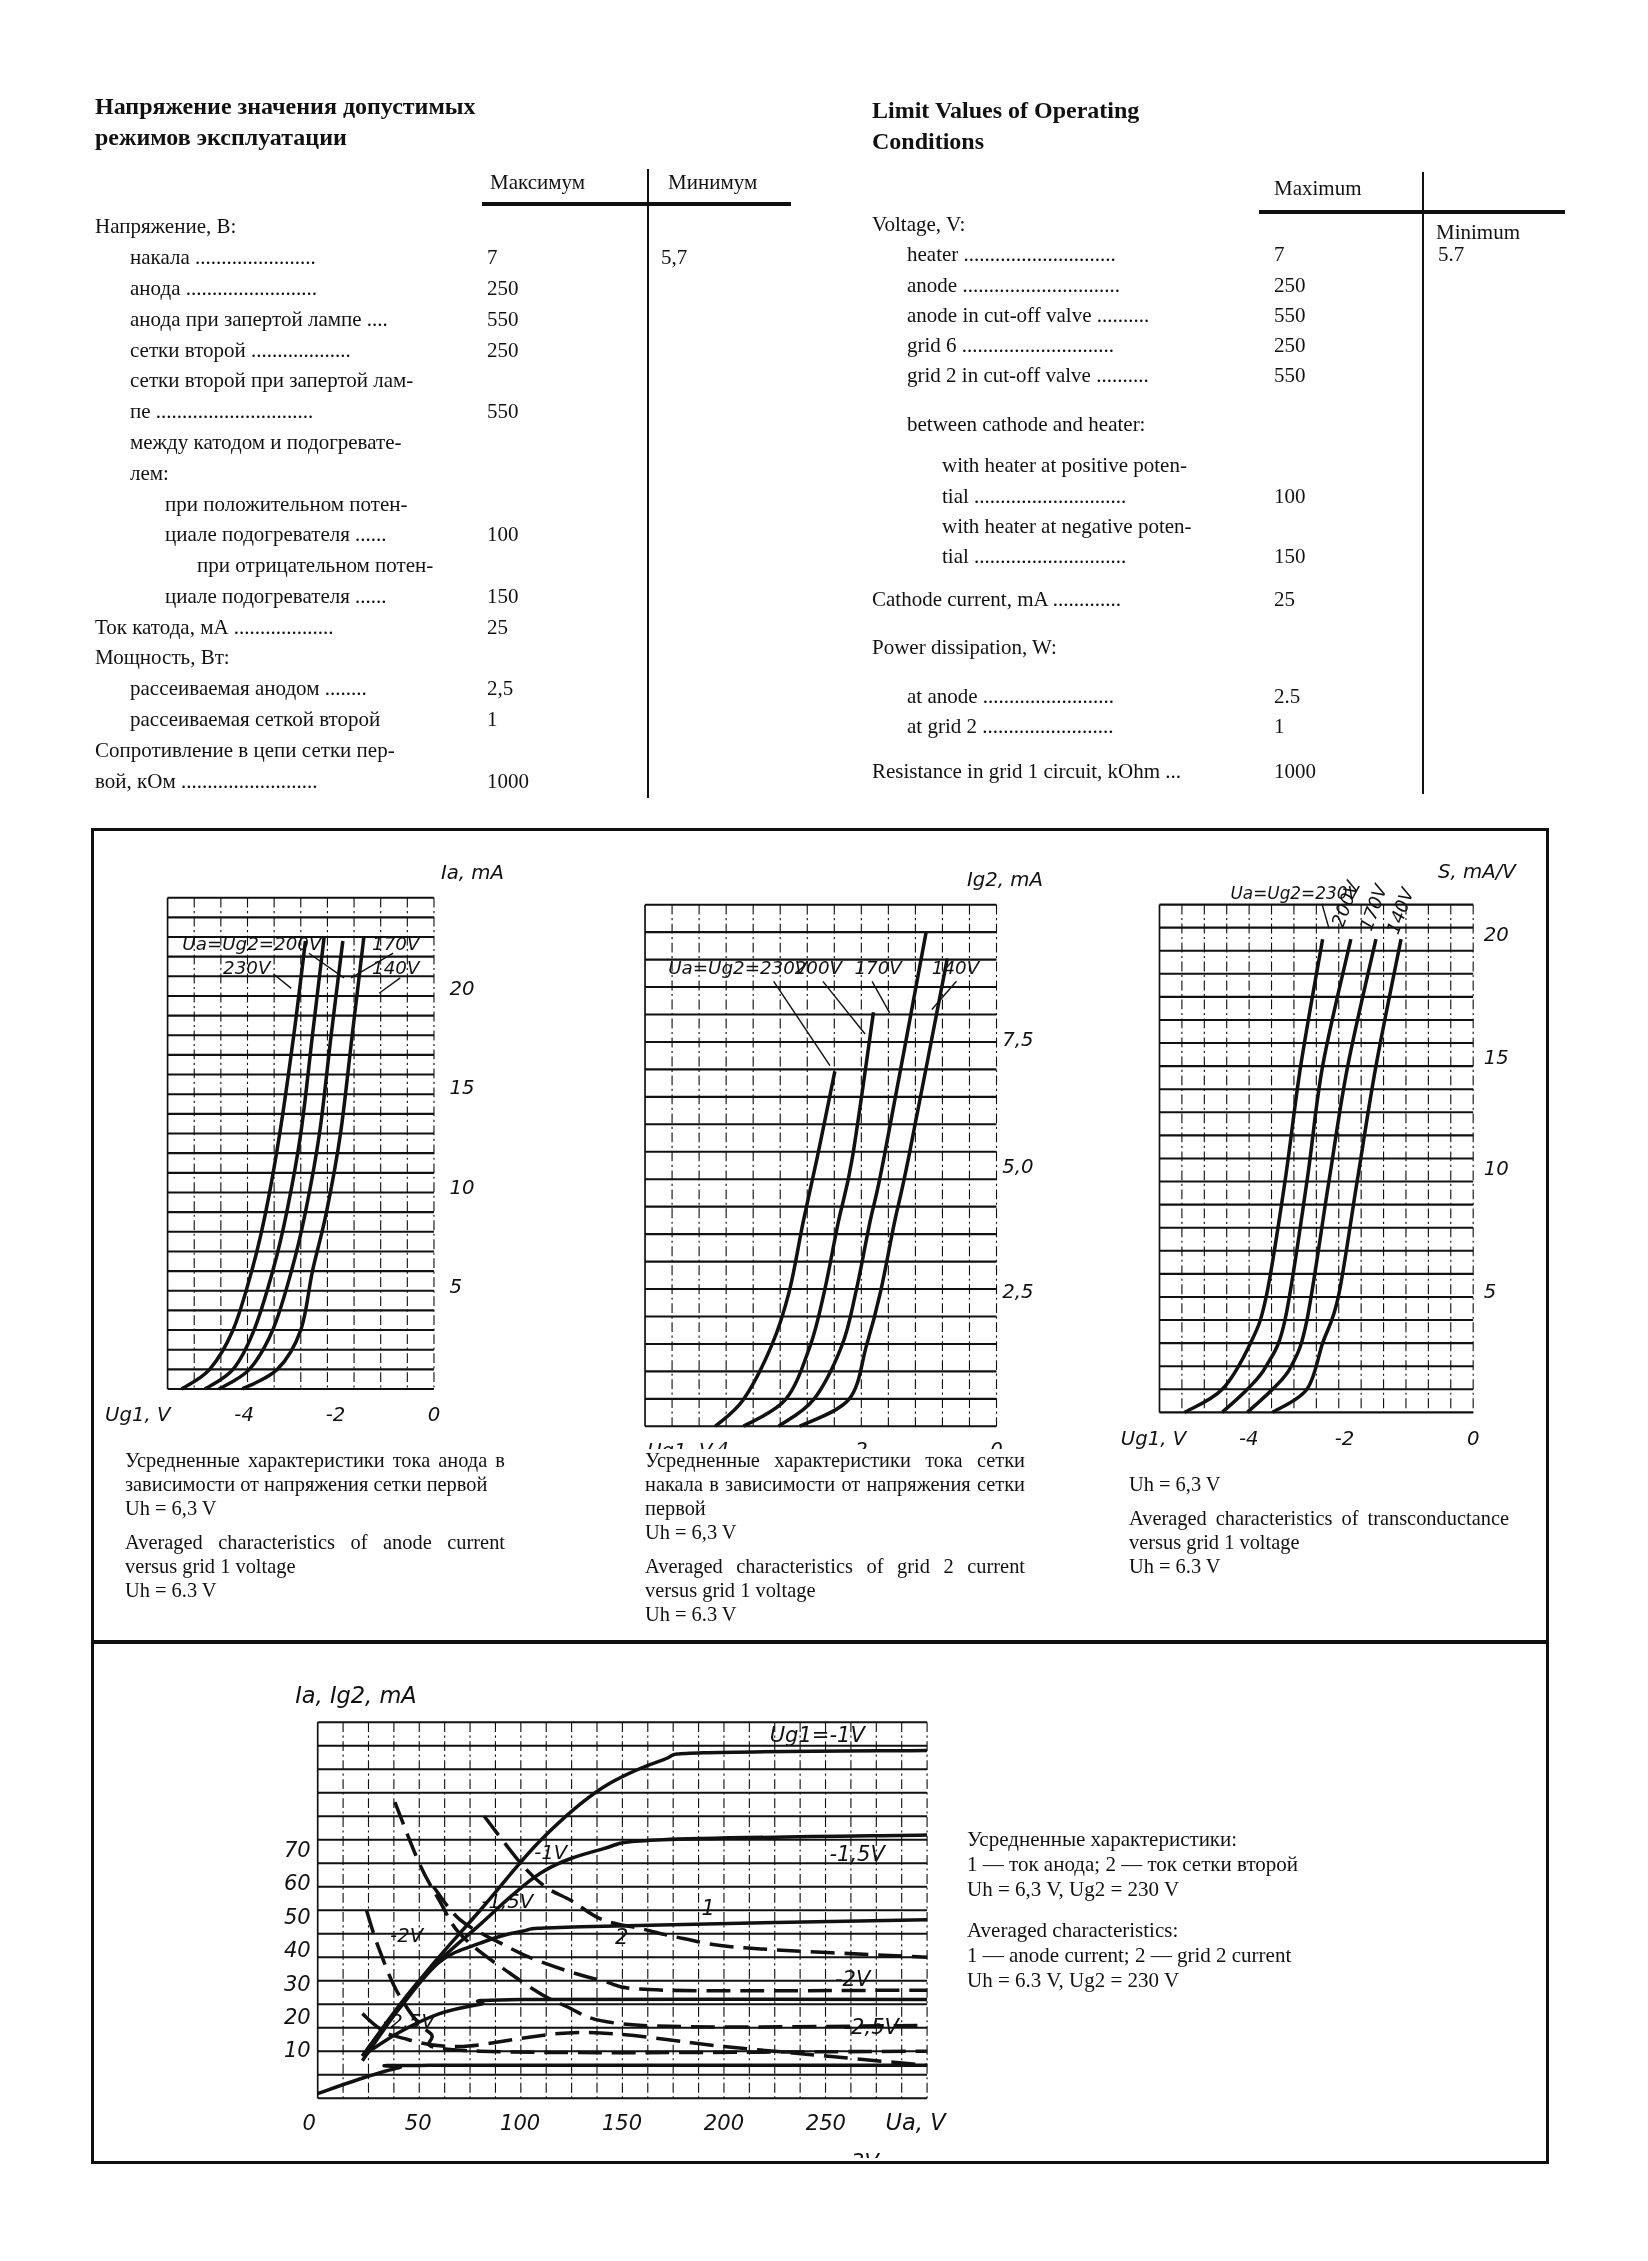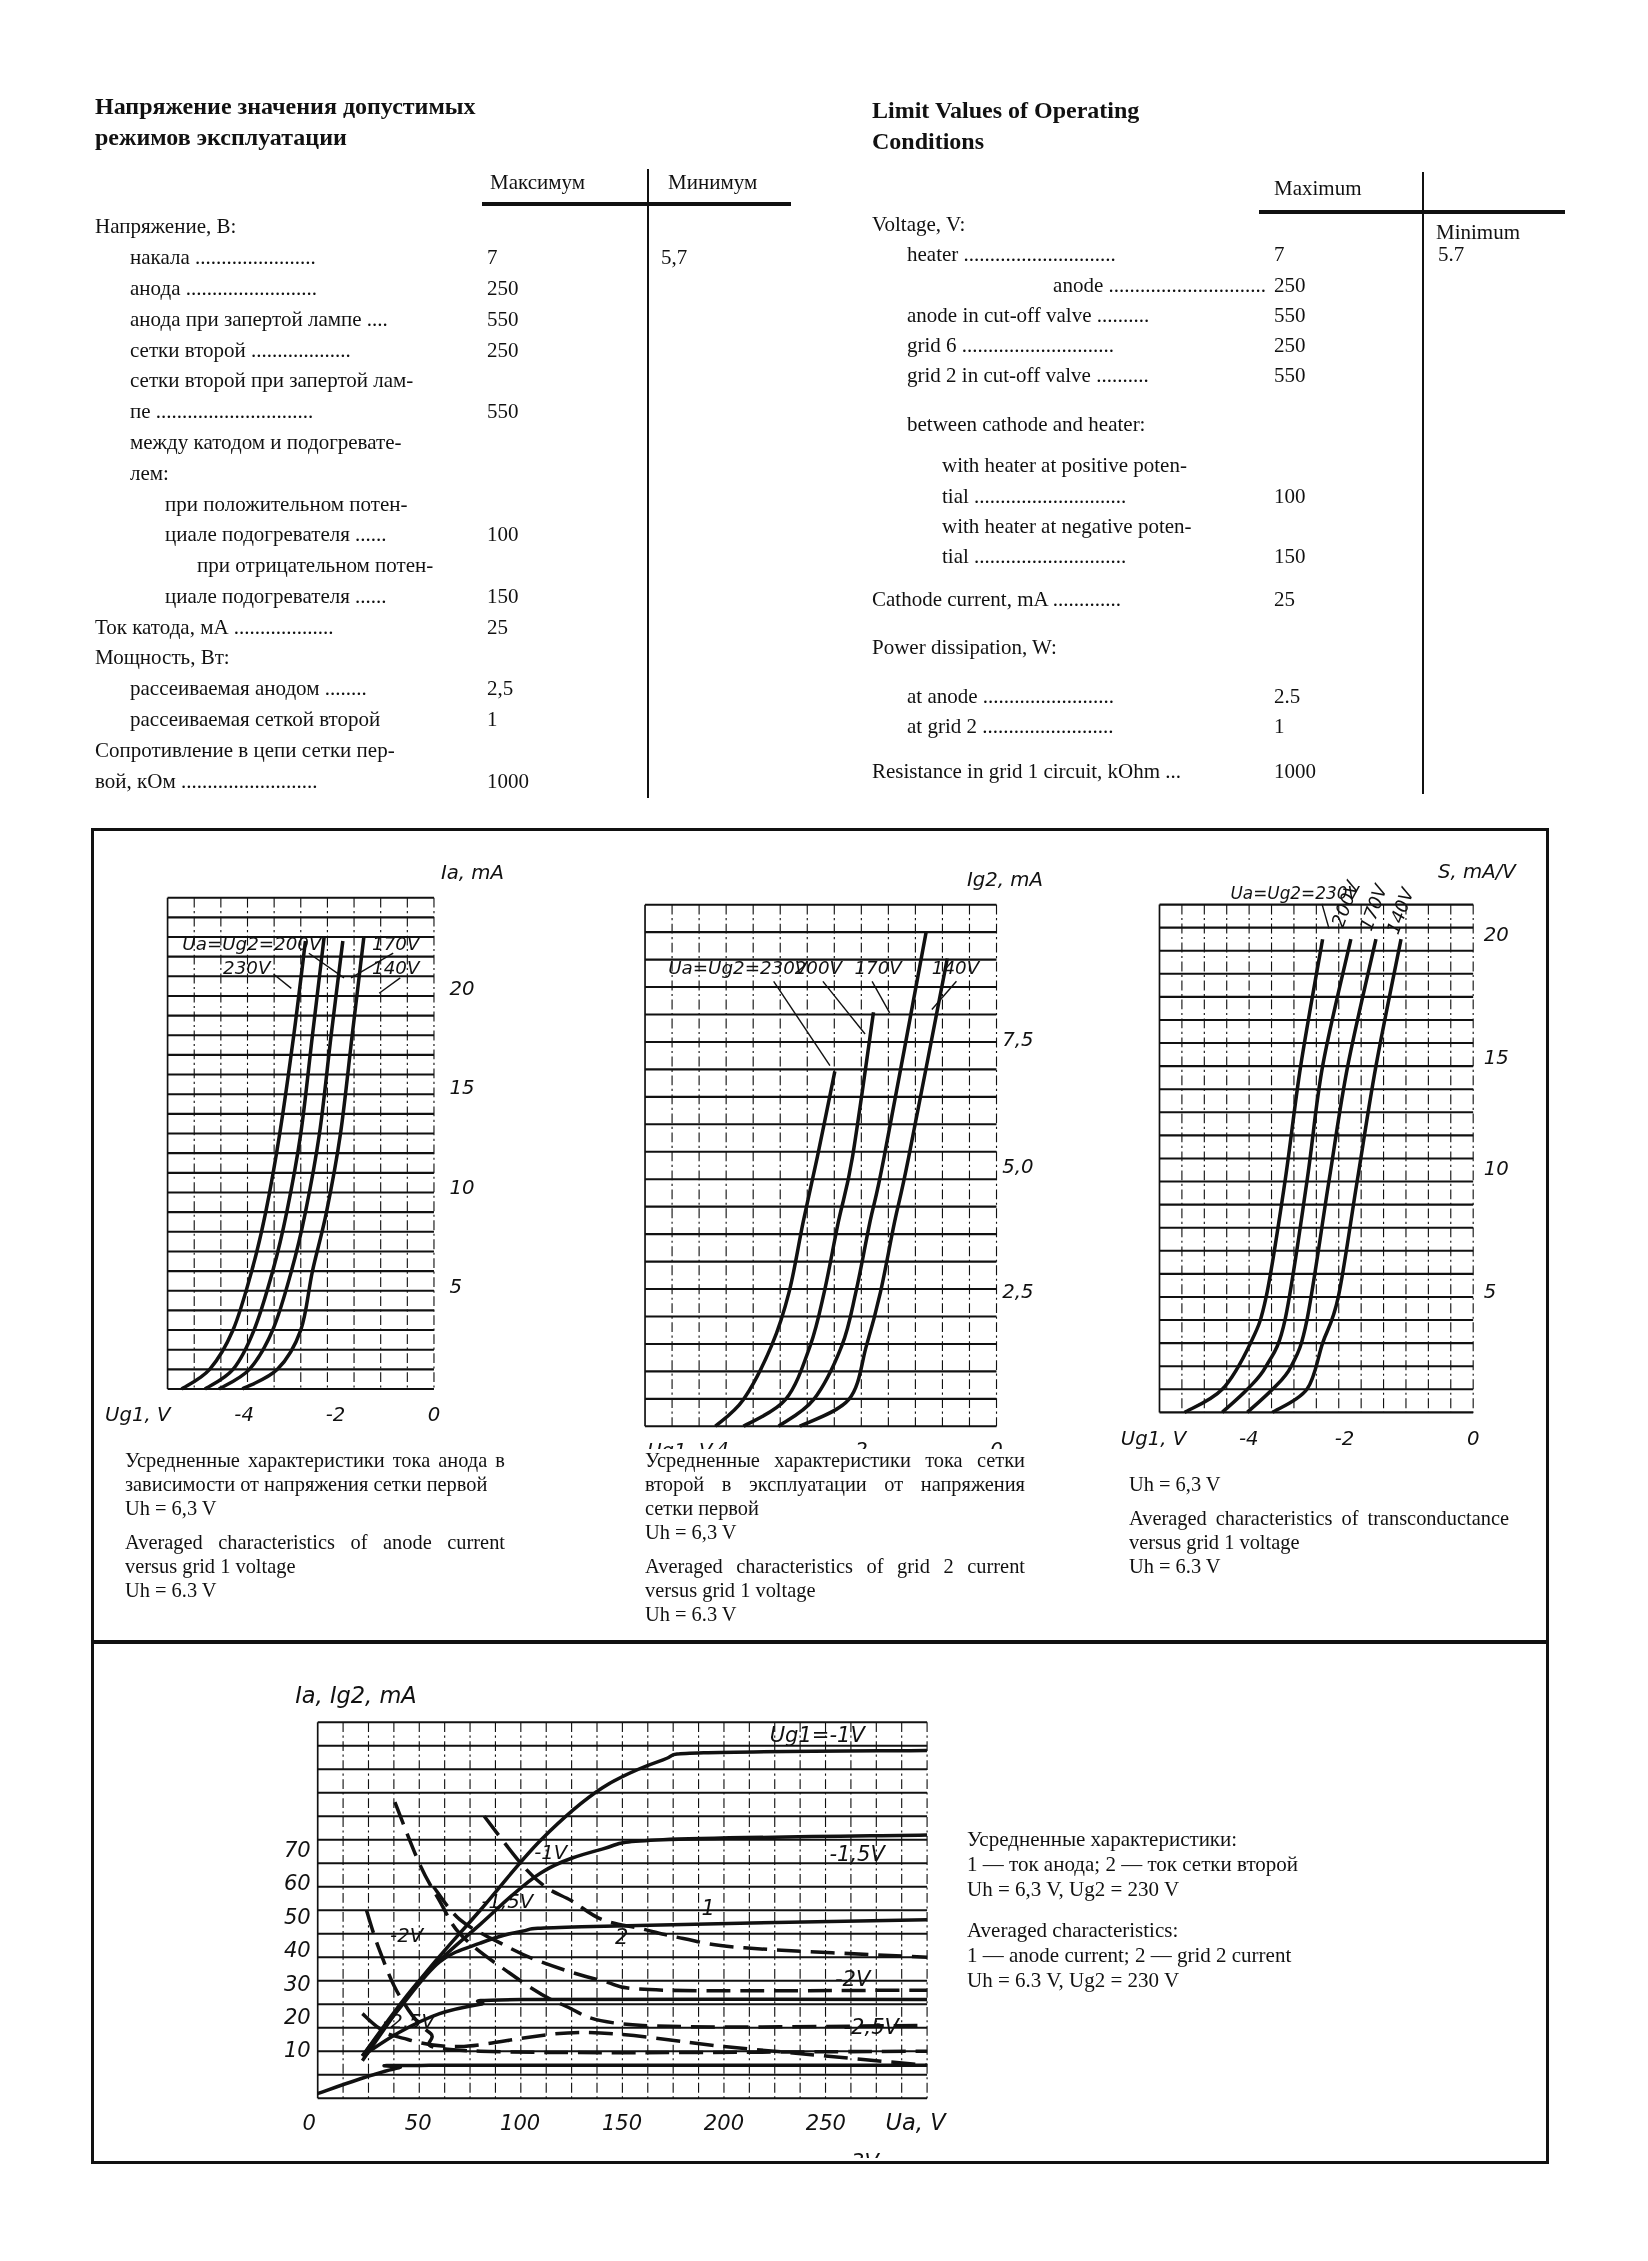--- a/index.html
+++ b/index.html
@@ -72,21 +72,21 @@
 </div>
 <div class="abs colhead" style="left:1274px; top:176px;">Maximum</div>
 <div class="abs colhead" style="left:1436px; top:176px;margin-top:44px;">Minimum</div>
 <div class="rule-h" style="left:1259px; top:210px; width:306px;"></div>
 <div class="rule-v" style="left:1422px; top:172px; height:622px;"></div>
 <div id="en-rows">
     <div class="row" style="top: 210px; left: 872px;"><span class="lbl" style="width: 394px;">Voltage, V:</span></div>
     <div class="row" style="top: 240px; left: 907px;"><span class="lbl" style="width: 359px;">heater .............................</span></div>
     <div class="row" style="top: 240px; left: 1274px;">7</div>
     <div class="row" style="top: 240px; left: 1438px;">5.7</div>
-    <div class="row" style="top: 271px; left: 907px;"><span class="lbl" style="width: 359px; text-align: right;">anode ..............................</span></div>
+    <div class="row" style="top: 271px; left: 907px;"><span class="lbl" style="width: 359px;">anode ..............................</span></div>
     <div class="row" style="top: 271px; left: 1274px;">250</div>
     <div class="row" style="top: 301px; left: 907px;"><span class="lbl" style="width: 359px;">anode in cut-off valve ..........</span></div>
     <div class="row" style="top: 301px; left: 1274px;">550</div>
     <div class="row" style="top: 331px; left: 907px;"><span class="lbl" style="width: 359px;">grid 6 .............................</span></div>
     <div class="row" style="top: 331px; left: 1274px;">250</div>
     <div class="row" style="top: 361px; left: 907px;"><span class="lbl" style="width: 359px;">grid 2 in cut-off valve ..........</span></div>
     <div class="row" style="top: 361px; left: 1274px;">550</div>
     <div class="row" style="top: 410px; left: 907px;"><span class="lbl" style="width: 359px;">between cathode and heater:</span></div>
     <div class="row" style="top: 451px; left: 942px;"><span class="lbl" style="width: 323px;">with heater at positive poten-</span></div>
     <div class="row" style="top: 482px; left: 942px;"><span class="lbl" style="width: 323px;">tial .............................</span></div>
@@ -289,21 +289,21 @@
     <text x="360" y="135" font-size="26" transform="rotate(-70 360 135)">170V</text>
     <text x="398" y="140" font-size="26" transform="rotate(-70 398 140)">140V</text>
     <line x1="290" y1="95" x2="300" y2="130" stroke="#111" stroke-width="2"></line>
   </svg>
 
 <div class="caption" style="left:125px; top:1448px; width:380px;">
   <p><span>Усредненные характеристики тока анода в зависимости от напряжения сетки первой</span><br><span>Uh = 6,3 V</span></p>
   <p><span>Averaged characteristics of anode current versus grid 1 voltage</span><br><span>Uh = 6.3 V</span></p>
 </div>
 <div class="caption" style="left:645px; top:1448px; width:380px;">
-  <p><span>Усредненные характеристики тока сетки второй в эксплуатации от напряжения сетки первой</span><br><span>Uh = 6,3 V</span></p>
+  <p><span>Усредненные характеристики тока сетки накала в зависимости от напряжения сетки первой</span><br><span>Uh = 6,3 V</span></p>
   <p><span>Averaged characteristics of grid 2 current versus grid 1 voltage</span><br><span>Uh = 6.3 V</span></p>
 </div>
 <div class="caption" style="left:1129px; top:1448px; width:380px;">
   <p><br><span>Uh = 6,3 V</span></p>
   <p><span>Averaged characteristics of transconductance versus grid 1 voltage</span><br><span>Uh = 6.3 V</span></p>
 </div>
 
 <svg class="abs" id="chart3" style="left:274px; top:1666px;" width="675" height="492" viewBox="0 0 960 700">
     <g>
       <line x1="62" y1="80" x2="62" y2="615" stroke="#111" stroke-width="2.4" stroke-dasharray=""></line>

